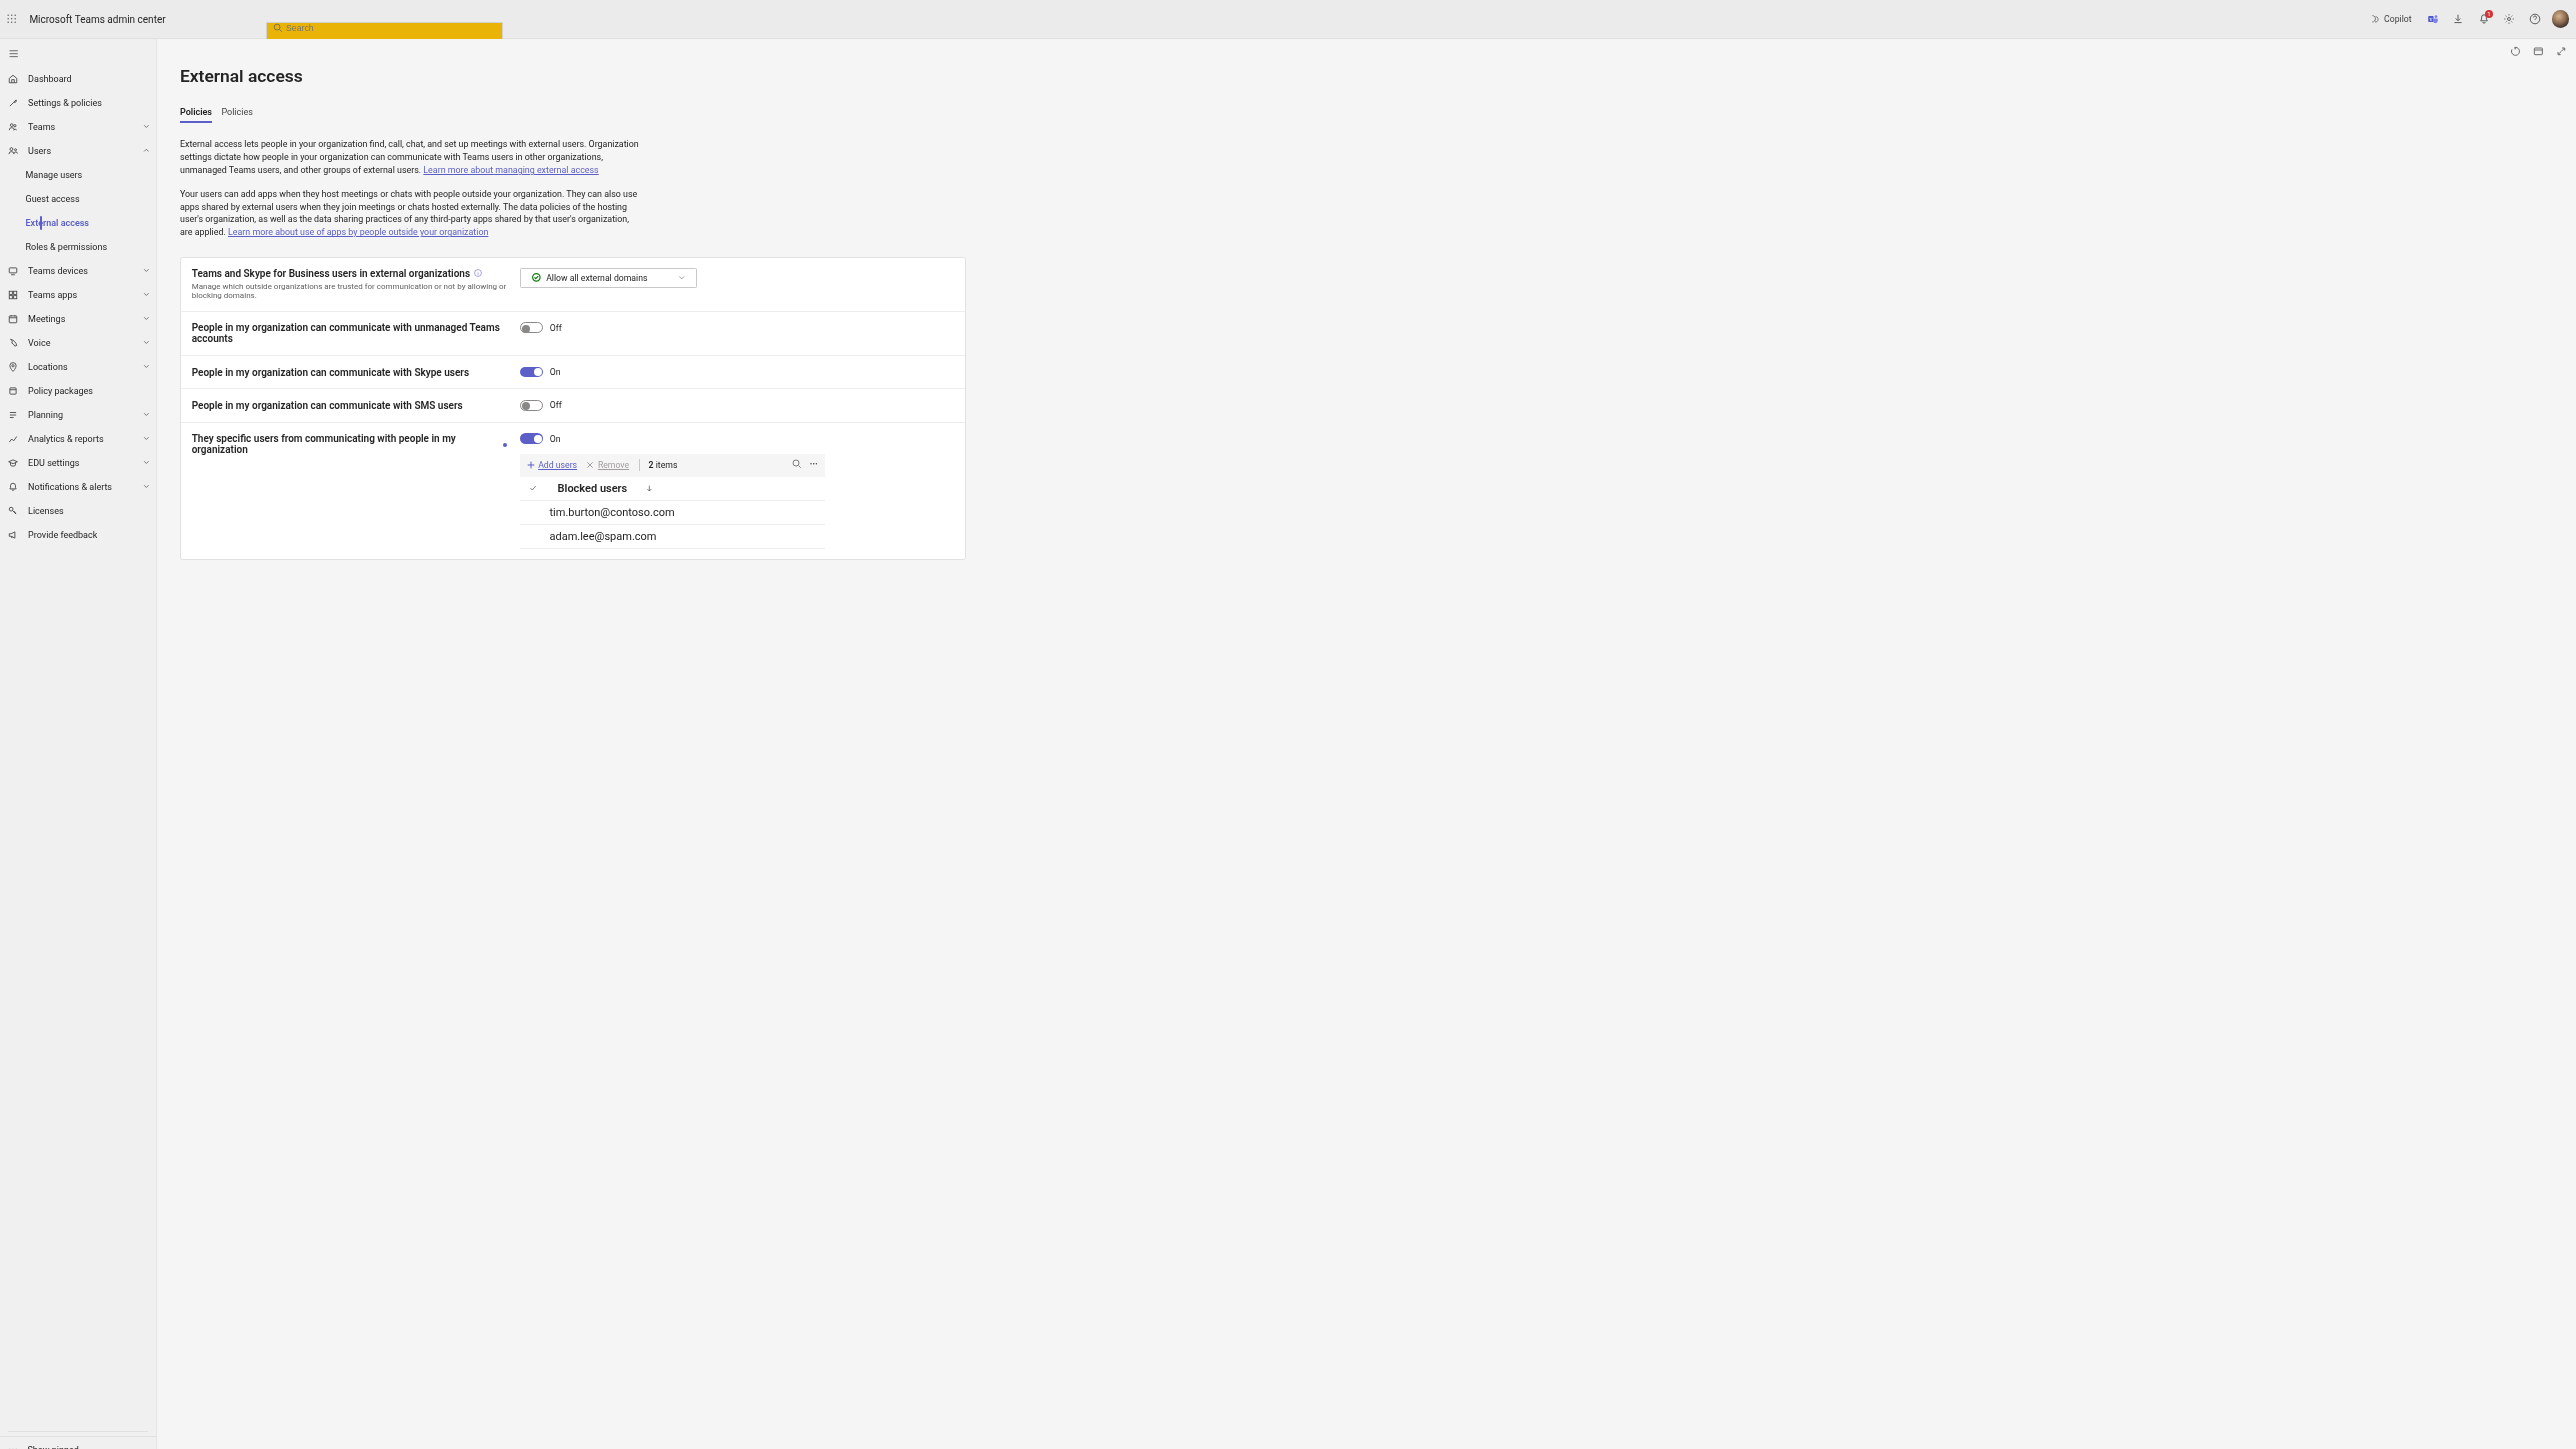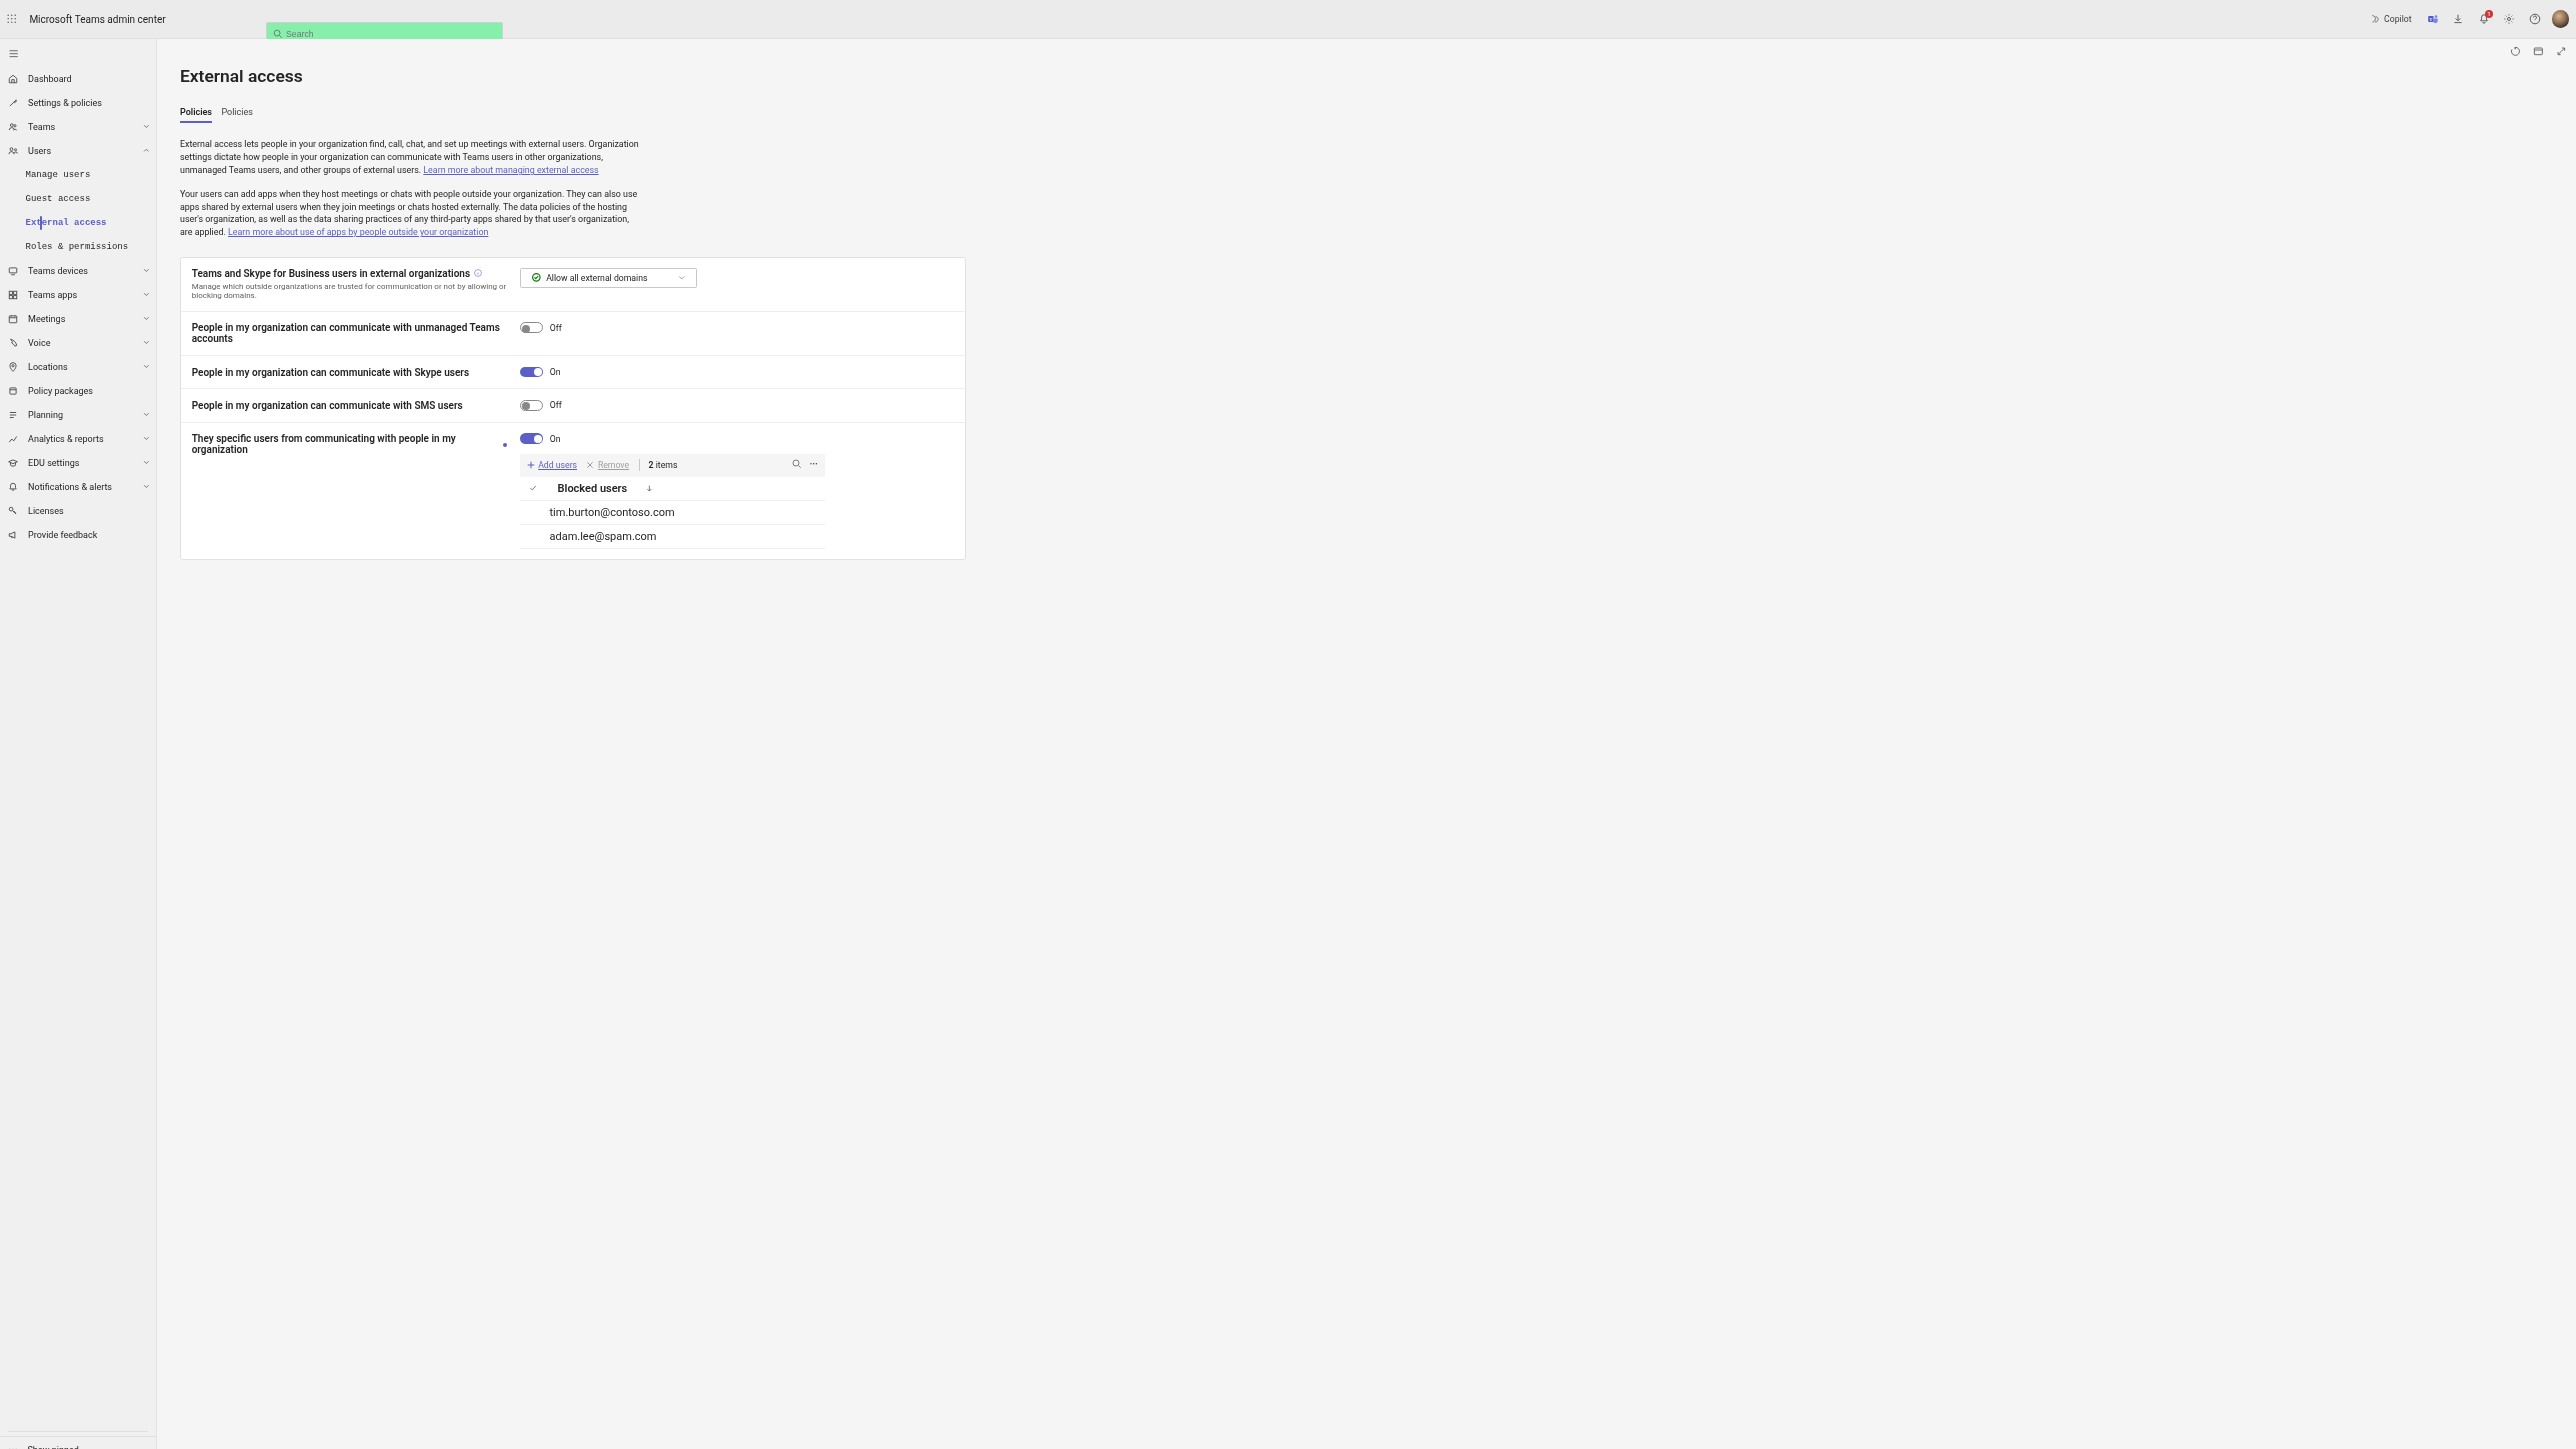--- a/index.html
+++ b/index.html
@@ -25,24 +25,24 @@
   .waffle {
     width: 16px; height: 16px;
     display: flex; align-items: center; justify-content: center;
     cursor: pointer;
   }
   .waffle svg { width: 9.4px; height: 9.4px; fill: #616161; }
   .app-title { font-size: 10px; color: #242424; margin-left: 2.7px; white-space: nowrap; }
   .search-wrap {
     flex: 0 0 237px;
     height: 17.4px;
-    background: #86efac;
+    background: #eab308;
     border: 0.7px solid #d1d1d1;
     border-radius: 1.3px;
-    display: flex; align-items: flex-end;
+    display: flex; align-items: flex-start;
     padding: 0 5.4px;
     margin-left: 94px;
     margin-top: 24px;
   }
   .search-wrap svg { width: 9.4px; height: 9.4px; fill: #616161; margin-right: 4px; }
   .search-wrap input {
     border: none; outline: none; flex: 1; font-size: 8.7px; color: #616161;
     background: transparent;
   }
   .topbar-right {
@@ -97,21 +97,21 @@
     height: 24px; padding: 0 6.7px 0 8px;
     cursor: pointer; color: #242424;
     font-size: 9px;
     gap: 9.4px;
     position: relative;
   }
   .nav-item .nav-icon { width: 10.7px; display:flex; align-items:center; justify-content:center; }
   .nav-item .nav-icon svg { width: 10px; height: 10px; stroke: #424242; fill: none; stroke-width:1.4; }
   .nav-item .chev { margin-left: auto; }
   .nav-item .chev svg { width: 6.7px; height: 6.7px; stroke: #616161; fill: none; stroke-width:1.5;}
-  .nav-sub { padding-left: 25.5px; font-family: Liberation Mono, monospace; }
+  .nav-sub { padding-left: 25.5px; }
   .nav-sub .nav-item { padding-left: 0; }
   .nav-item.selected {
     background: #f0f0f0;
     color: #5b5fc7; font-weight: 600;
   }
   .nav-item.selected::before {
     content:""; position:absolute; left: 14.8px; top: 5.4px; bottom: 5.4px;
     width: 2px; background: #5b5fc7; border-radius: 1.3px;
   }
   .nav-sep   { height: 0.7px; background:#e0e0e0; margin: 4px 8px; }

